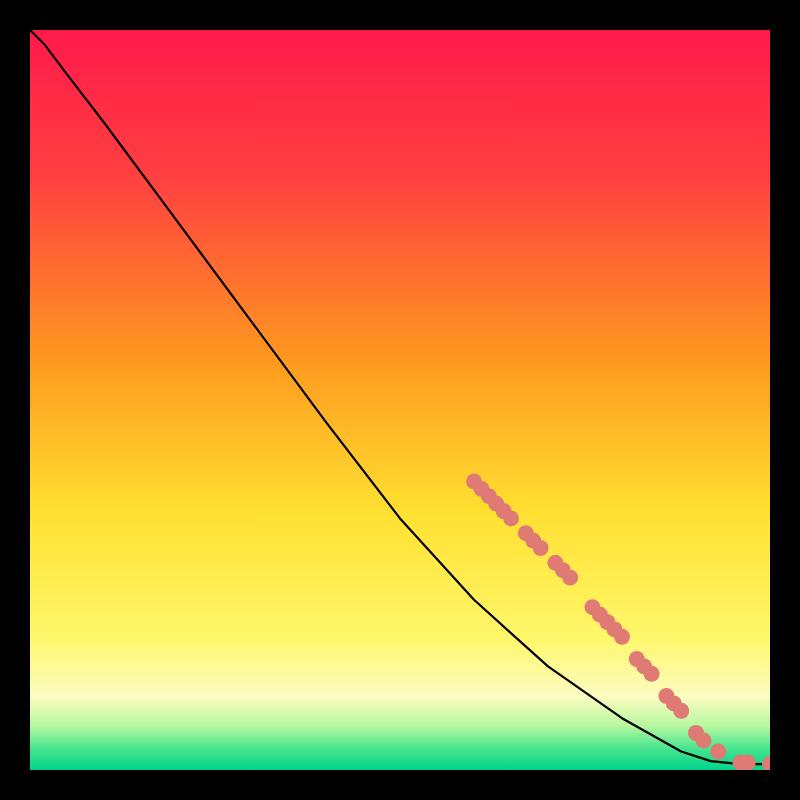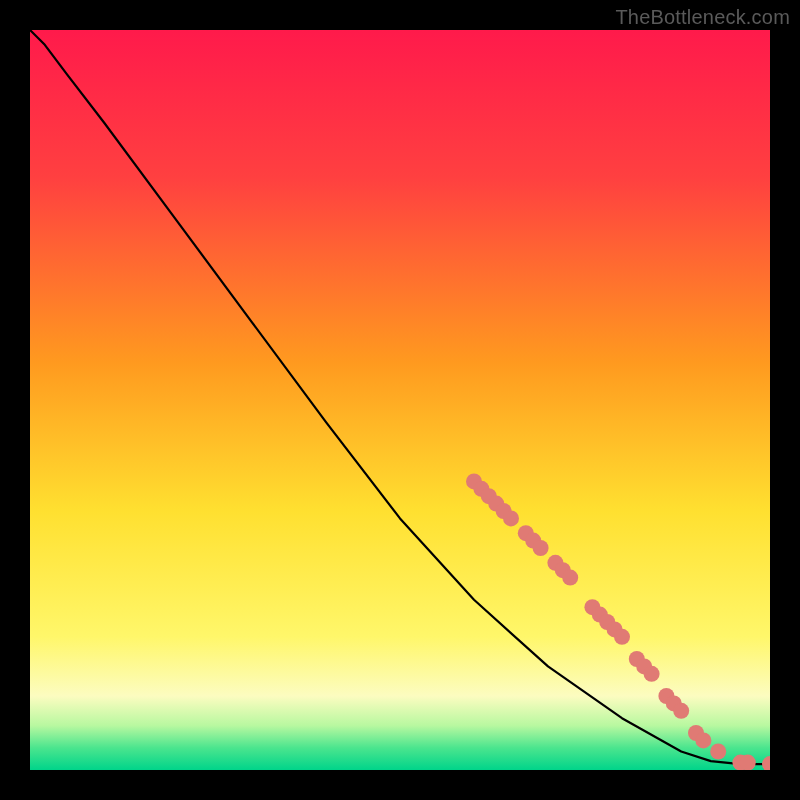--- a/index.html
+++ b/index.html
@@ -43,21 +43,20 @@
     font-weight: 500;
     letter-spacing: 0.2px;
     user-select: none;
   }
 </style>
 </head>
 <body>
 
 <div class="stage">
 
-  <div class="watermark">TheBottleneck.com</div>
 
   <div class="plot-area">
     <svg class="gradient-bg" viewBox="0 0 740 740" preserveAspectRatio="none">
       <defs>
         <linearGradient id="bg-grad" x1="0" y1="0" x2="0" y2="1">
             <stop offset="0%" stop-color="#ff1a4b"></stop>
             <stop offset="20%" stop-color="#ff4040"></stop>
             <stop offset="45%" stop-color="#ff9a1f"></stop>
             <stop offset="65%" stop-color="#ffe030"></stop>
             <stop offset="82%" stop-color="#fff76a"></stop>

